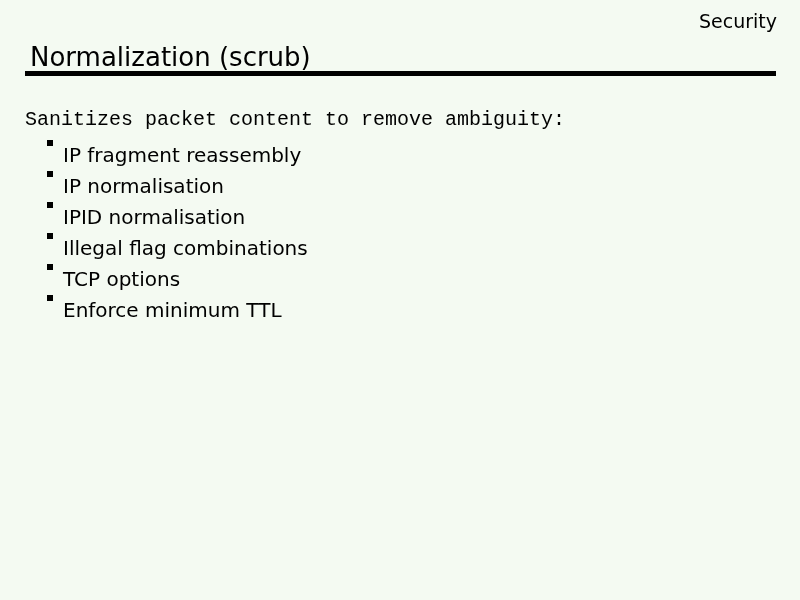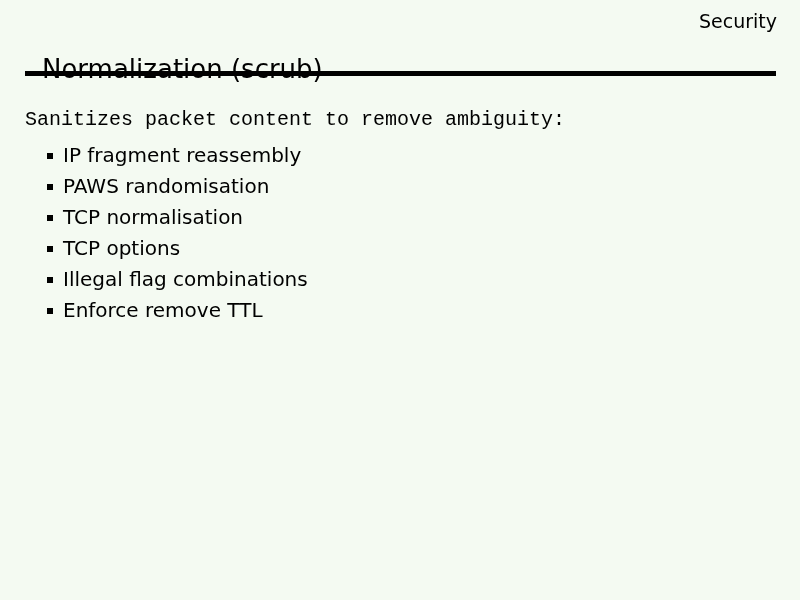--- a/index.html
+++ b/index.html
@@ -27,21 +27,21 @@
     font-size: 19px;
     line-height: 25px;
     white-space: nowrap;
   }
   .slide-title {
     position: absolute;
     top: 39px;
     left: 27px;
     font-size: 26px;
     line-height: 30px;
-    margin: 15px;
+    margin: 3px;
     font-weight: normal;
     white-space: nowrap;
   }
   .title-rule {
     position: absolute;
     top: 71px;
     left: 25px;
     width: 751px;
     height: 5px;
     background: #000000;
@@ -63,21 +63,21 @@
     margin: 0;
     padding: 0;
     list-style: none;
   }
   .bullet-item {
     font-size: 20px;
     line-height: 31px;
     height: 31px;
     white-space: nowrap;
     display: flex;
-    align-items: center;
+    align-items: flex-start;
   }
   .bullet-marker {
     display: inline-block;
     width: 6px;
     height: 6px;
     background: #000000;
     margin-right: 10px;
     flex: 0 0 auto;
   }
   .bullet-text {
@@ -96,32 +96,32 @@
 
   <p class="intro-text">Sanitizes packet content to remove ambiguity:</p>
 
   <ul class="bullet-list">
       <li class="bullet-item">
       <span class="bullet-marker"></span>
       <span class="bullet-text">IP fragment reassembly</span>
     </li>
       <li class="bullet-item">
       <span class="bullet-marker"></span>
-      <span class="bullet-text">PAWS randomisation</span>
+      <span class="bullet-text">IP normalisation</span>
     </li>
       <li class="bullet-item">
       <span class="bullet-marker"></span>
-      <span class="bullet-text">TCP normalisation</span>
+      <span class="bullet-text">IPID normalisation</span>
+    </li>
+      <li class="bullet-item">
+      <span class="bullet-marker"></span>
+      <span class="bullet-text">Illegal flag combinations</span>
     </li>
       <li class="bullet-item">
       <span class="bullet-marker"></span>
       <span class="bullet-text">TCP options</span>
     </li>
       <li class="bullet-item">
       <span class="bullet-marker"></span>
-      <span class="bullet-text">Illegal flag combinations</span>
-    </li>
-      <li class="bullet-item">
-      <span class="bullet-marker"></span>
-      <span class="bullet-text">Enforce remove TTL</span>
+      <span class="bullet-text">Enforce minimum TTL</span>
     </li>
     </ul>
 </div>
 
 </body></html>

